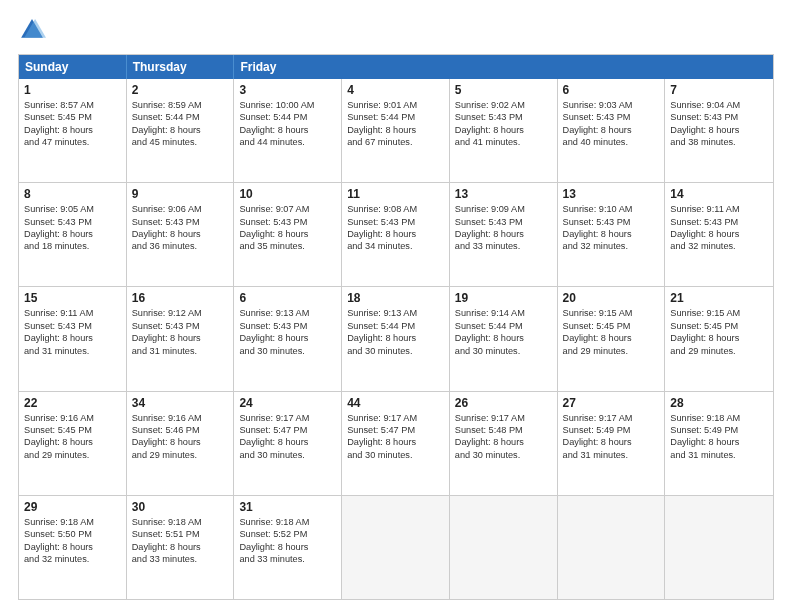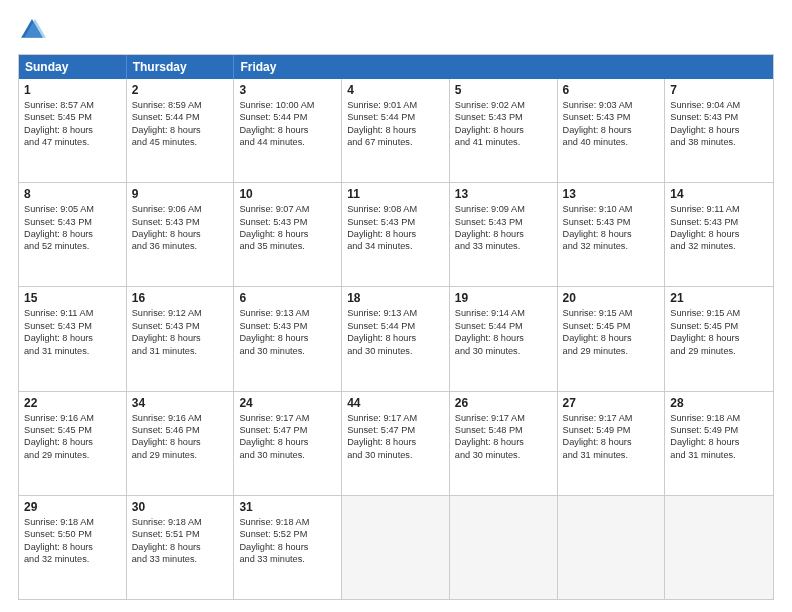--- a/index.html
+++ b/index.html
@@ -194,21 +194,21 @@
         <span class="cell-line">Daylight: 8 hours</span>
         <span class="cell-line">and 38 minutes.</span>
       </div>
         </div>
         <div class="cal-row">
           <div class="cal-cell">
         <span class="day-num">8</span>
         <span class="cell-line">Sunrise: 9:05 AM</span>
         <span class="cell-line">Sunset: 5:43 PM</span>
         <span class="cell-line">Daylight: 8 hours</span>
-        <span class="cell-line">and 52 minutes.</span>
+        <span class="cell-line">and 18 minutes.</span>
       </div>
           <div class="cal-cell">
         <span class="day-num">9</span>
         <span class="cell-line">Sunrise: 9:06 AM</span>
         <span class="cell-line">Sunset: 5:43 PM</span>
         <span class="cell-line">Daylight: 8 hours</span>
         <span class="cell-line">and 36 minutes.</span>
       </div>
           <div class="cal-cell">
         <span class="day-num">10</span>

